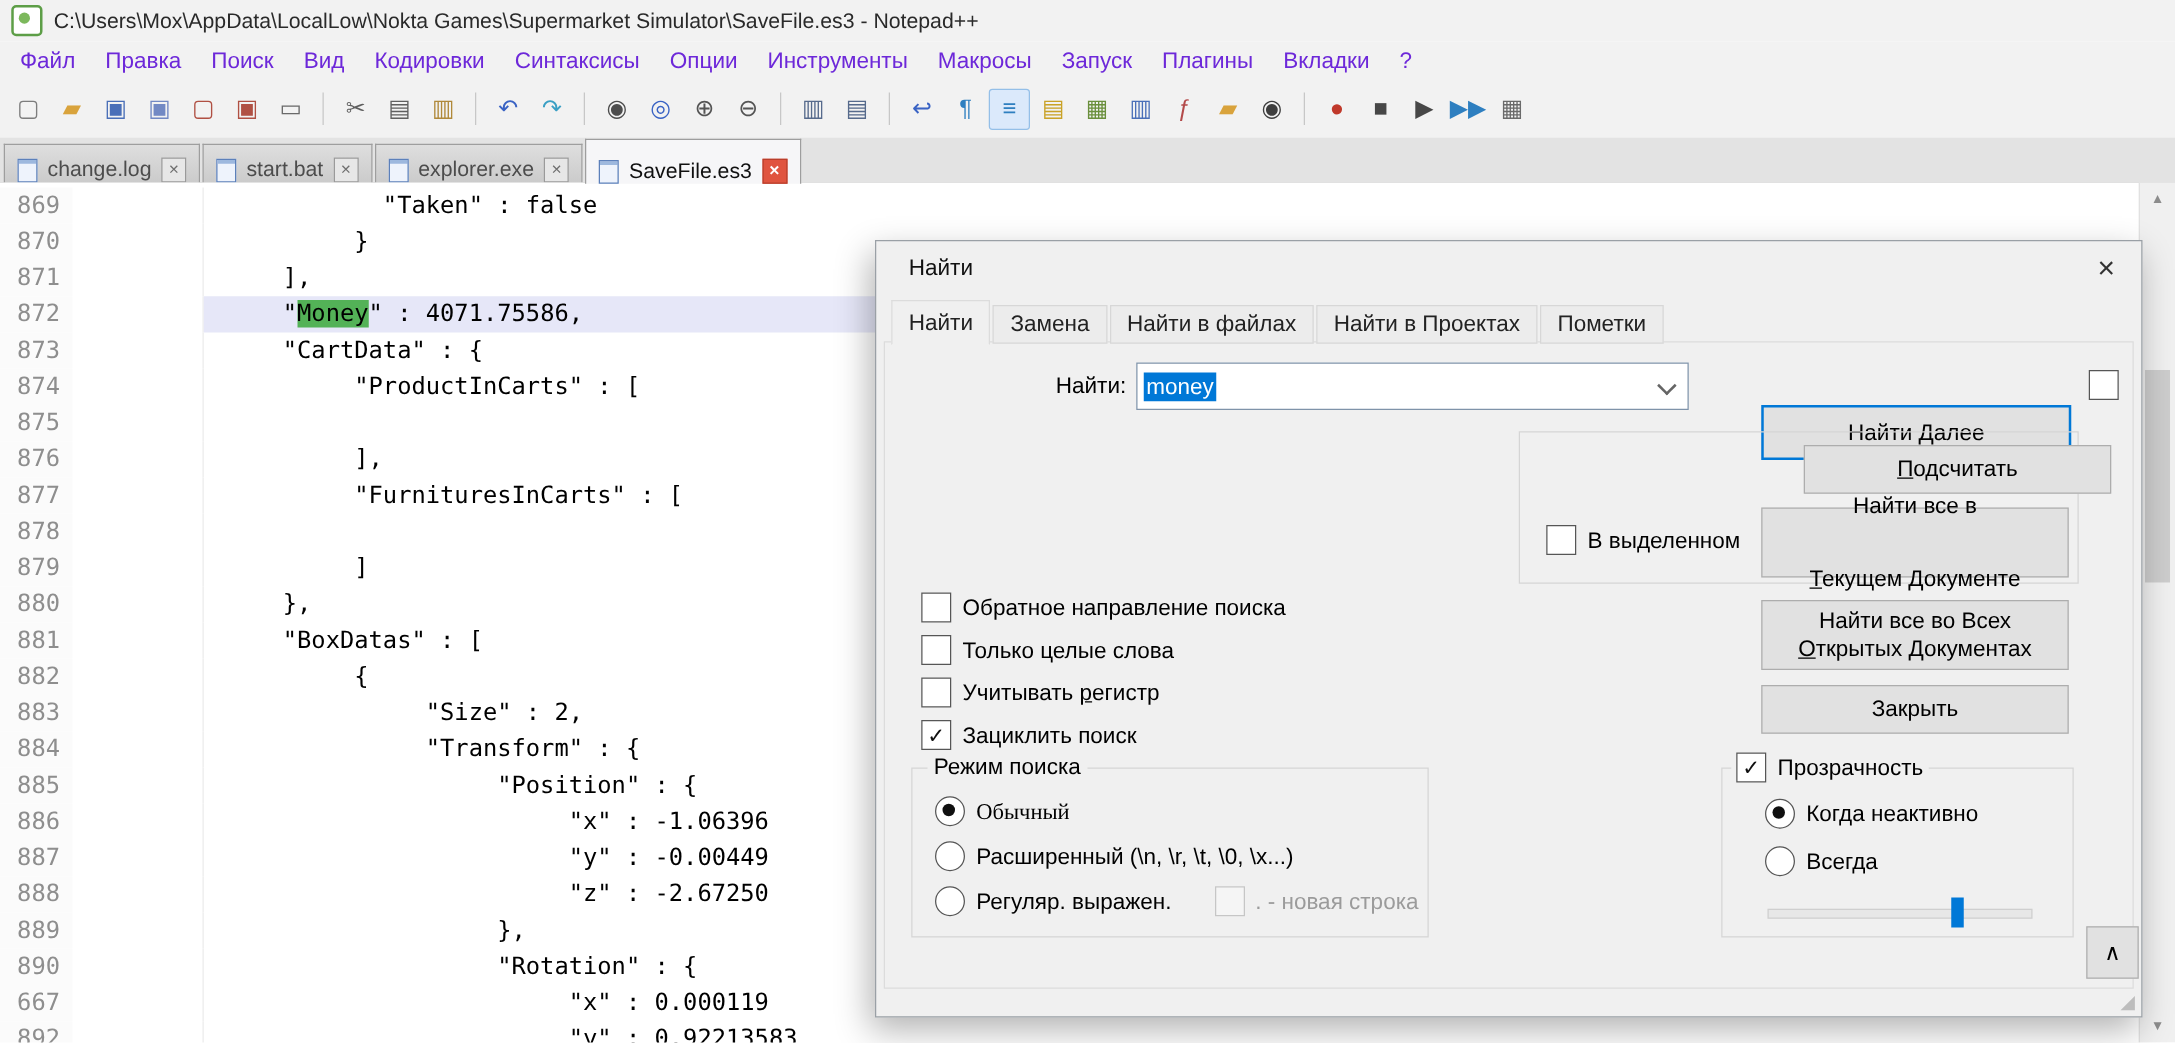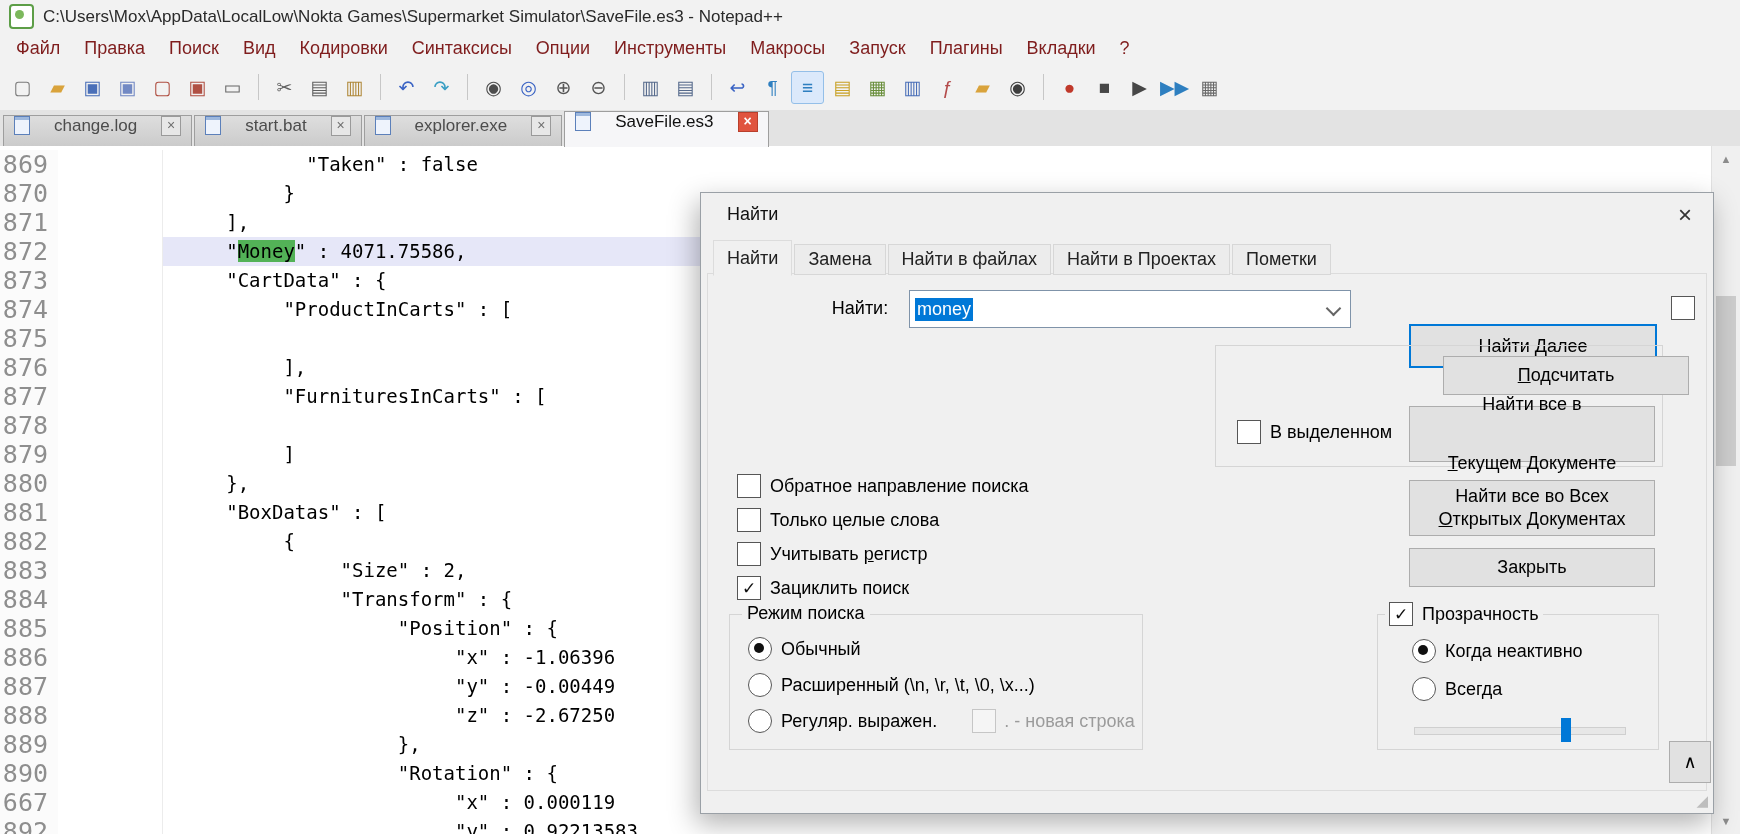--- a/index.html
+++ b/index.html
@@ -9,48 +9,48 @@
   
   .titlebar{position:absolute;left:0;top:0;right:0;height:33px;background:#f2f2f2;
             display:flex;align-items:center;gap:9px;padding-left:9px;}
   .app-icon{width:21px;height:21px;background:#fff;border:2px solid #5d9e47;border-radius:4px;
             position:relative;flex:none;}
   .app-icon::after{content:"";position:absolute;left:4px;top:4px;width:9px;height:9px;
             border-radius:50%;background:#7cb85c;}
   .title-text{font-size:17px;color:#2a2a2a;white-space:nowrap;}
 
   .menubar{position:absolute;left:0;top:33px;right:0;height:31px;background:#f2f2f2;
-           display:flex;align-items:center;padding-left:4px;font-size:18px;color:#7f1d1d;}
+           display:flex;align-items:center;padding-left:4px;font-size:18px;color:#6d28d9;}
   .menu-item{padding:3px 12px;cursor:default;white-space:nowrap;}
 
   .toolbar{position:absolute;left:0;top:64px;right:0;height:46px;background:#f2f2f2;
            display:flex;align-items:center;padding-left:6px;gap:2px;}
   .tb-icon{width:31px;height:31px;display:flex;align-items:center;justify-content:center;
            font-size:19px;line-height:1;border:1px solid transparent;border-radius:3px;}
   .tb-icon.pressed{background:#dbe9fb;border-color:#94bfe8;}
   .tb-sep{width:1px;height:26px;background:#c7c7c7;margin:0 7px;flex:none;}
 
   .tabbar{position:absolute;left:0;top:110px;right:0;height:36px;background:#e3e3e3;
           border-bottom:1px solid #a3a3a3;display:flex;align-items:flex-end;padding-left:3px;}
-  .tab{height:30px;display:flex;align-items:flex-start;gap:24px;padding:0 10px;margin-right:2px;
+  .tab{height:30px;display:flex;align-items:flex-end;gap:8px;padding:0 10px;margin-right:2px;
        background:linear-gradient(#dedede,#cbcbcb);border:1px solid #9e9e9e;border-bottom:none;
        font-size:17px;color:#4c4c4c;white-space:nowrap;}
   .tab.active{height:35px;background:#f6f6f8;color:#101010;margin-bottom:-1px;z-index:2;}
   .tab-file-icon{width:14px;height:17px;background:#eef3fc;border:1px solid #5c80ba;flex:none;
        box-shadow:inset 0 3px 0 #9db8de;}
   .tab-close{width:18px;height:18px;line-height:16px;text-align:center;font-size:14px;
        color:#6f6f6f;background:#e7e7e7;border:1px solid #9a9a9a;flex:none;}
   .tab.active .tab-close{background:#e0543f;border-color:#b93f2c;color:#fff;font-weight:bold;}
 
   
   .editor{position:absolute;left:0;top:146px;right:0;bottom:0;background:#fff;overflow:hidden;}
   .ed-rows{position:absolute;left:0;top:4px;right:28px;}
   .ed-row{display:flex;height:29px;}
   .ln{width:48px;flex:none;text-align:right;padding-right:10px;background:#fbfbfb;
-      font-family:"DejaVu Sans Mono",monospace;font-size:25px;line-height:29px;color:#8e8e8e;}
+      font-family:"DejaVu Sans Mono",monospace;font-size:19px;line-height:29px;color:#8e8e8e;}
   .ln-margin{width:104px;flex:none;border-right:1px solid #ececec;}
   .code{flex:1;padding-left:6px;overflow:hidden;white-space:pre;
       font-family:"DejaVu Sans Mono",monospace;font-size:19px;line-height:29px;color:#000;}
   .ed-row.cur .code{background:var(--curline,#e6e7f8);}
   .match{background:var(--match,#53b257);}
 
   .v-scroll{position:absolute;top:0;right:0;width:28px;bottom:0;background:#f0f0f0;
       border-left:1px solid #e1e1e1;}
   .v-scroll .arr{height:26px;display:flex;align-items:center;justify-content:center;
       color:#8c8c8c;font-size:11px;}
@@ -65,21 +65,21 @@
       align-items:center;justify-content:center;font-size:24px;color:#333;}
   .dlg-tabs{position:absolute;left:12px;top:47px;display:flex;align-items:flex-end;z-index:3;}
   .dlg-tab{height:29px;padding:0 13px;display:flex;align-items:center;margin-right:2px;
       background:#ececec;border:1px solid #d7d7d7;color:#222;white-space:nowrap;}
   .dlg-tab.active{height:34px;background:#f0f0f0;border-color:#dcdcdc;border-bottom:1px solid #f0f0f0;
       margin-bottom:-1px;z-index:4;}
   .dlg-page{position:absolute;left:6px;top:80px;right:6px;height:516px;border:1px solid #dcdcdc;
       background:#f0f0f0;}
 
   .dlg .abs{position:absolute;}
-  .find-label{left:118px;top:105px;width:82px;text-align:center;}
+  .find-label{left:118px;top:105px;width:82px;text-align:right;}
   .combo{left:208px;top:97px;width:440px;height:36px;background:#fff;border:1px solid #7f93a9;
       display:flex;align-items:center;}
   .combo .sel-text{margin-left:5px;background:var(--selbg,#0078d7);color:#fff;padding:1px 2px;}
   .combo-arrow{position:absolute;right:11px;top:12px;width:9px;height:9px;
       border-right:2px solid #656565;border-bottom:2px solid #656565;transform:rotate(45deg);}
 
   .btn{display:flex;align-items:center;justify-content:center;background:#e1e1e1;
       border:1px solid #adadad;text-align:center;}
   .btn.default{border:2px solid var(--defborder,#0078d7);margin-top:36px;}
   .btn .u, .u{text-decoration:underline;}
@@ -104,21 +104,21 @@
   #count-frame{left:514px;top:152px;width:446px;height:120px;border:1px solid #d5d5d5;}
   #in-selection{left:536px;top:227px;}
 
   #find-options .cb{position:absolute;left:36px;}
   .opt-0{top:281px;} .opt-1{top:315px;} .opt-2{top:349px;} .opt-3{top:383px;}
 
   .groupbox{position:absolute;border:1px solid #d5d5d5;}
   .groupbox-label{position:absolute;top:-12px;left:12px;background:#f0f0f0;padding:0 5px;}
   #mode-group{left:28px;top:421px;width:412px;height:134px;}
   #mode-group .opt{position:absolute;left:18px;display:flex;align-items:center;gap:9px;white-space:nowrap;}
-  .mode-0{top:22px;} .mode-1{top:58px;} .mode-2{top:94px;}
+  .mode-0{top:22px;font-family:Liberation Serif, serif;} .mode-1{top:58px;} .mode-2{top:94px;}
   .dim{color:#9b9b9b;}
   #dot-newline{margin-left:26px;display:flex;align-items:center;gap:8px;}
 
   #trans-group{left:676px;top:421px;width:280px;height:134px;}
   #trans-header{left:684px;top:409px;background:#f0f0f0;padding:0 4px;z-index:2;}
   #trans-group .opt{position:absolute;left:34px;display:flex;align-items:center;gap:9px;white-space:nowrap;}
   .tr-0{top:24px;} .tr-1{top:62px;}
   .slider-track{position:absolute;left:36px;top:112px;width:210px;height:6px;background:#e7e7e7;
       border:1px solid #cfcfcf;}
   .slider-thumb{position:absolute;top:-10px;width:10px;height:24px;background:var(--thumb,#0078d7);}

